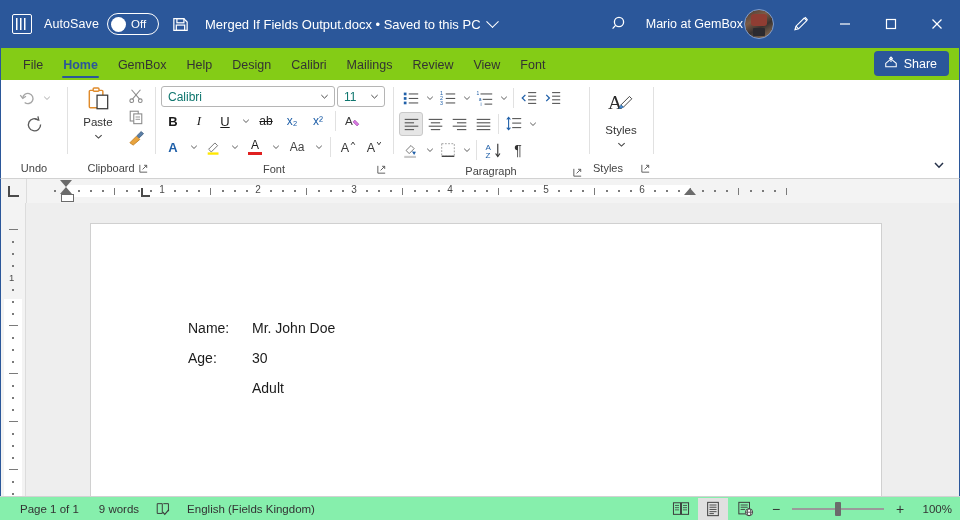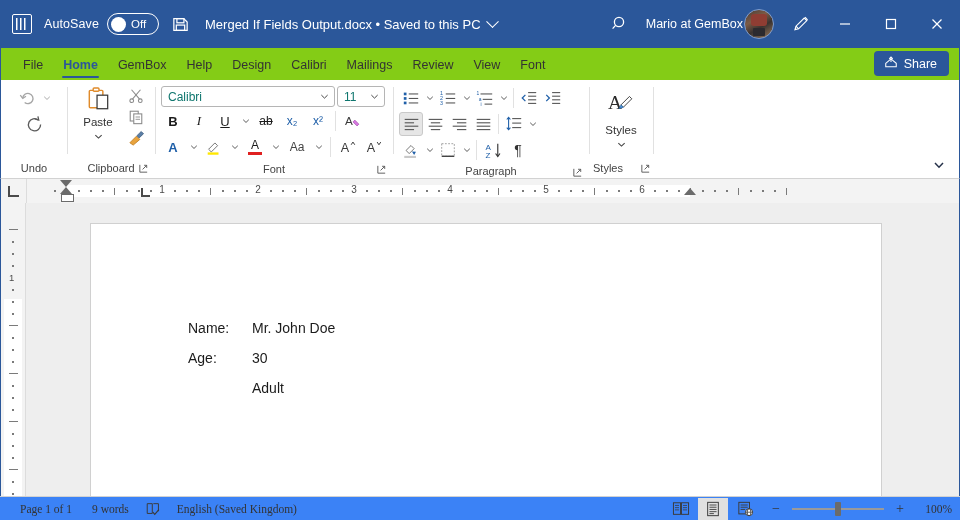--- a/index.html
+++ b/index.html
@@ -421,30 +421,29 @@
     position: absolute;
     font-family: "Liberation Sans", sans-serif;
     font-size: 14px;
     color: #1b1b1b;
     white-space: nowrap;
   }
 
   
   .statusbar {
     flex: 0 0 24px;
-    background: #3b82f6;
+    background: #86efac;
     border-top: 1px solid #d2d2d2;
     display: flex;
     align-items: center;
     font-size: 11.5px;
     color: #333333;
     position: relative;
     padding-left: 10px;
     box-sizing: border-box;
-    font-family: Liberation Serif, serif;
   }
   .sb-item {
     padding: 0 10px;
     cursor: pointer;
     display:flex; align-items:center; gap:6px;
     height: 22px;
     line-height: 22px;
     white-space: nowrap;
   }
   .sb-right {
@@ -1074,21 +1073,21 @@
   <div class="statusbar">
     <div class="sb-item">Page 1 of 1</div>
     <div class="sb-item">9 words</div>
     <div class="sb-item" style="padding:0 6px">
       <svg width="16" height="16" viewBox="0 0 18 18">
         <path d="M2.5 3 L8.2 3 L8.2 14 L2.5 14 Z" fill="none" stroke="#3a3a3a" stroke-width="1.1"></path>
         <path d="M9.4 3 L15.1 3 L15.1 11.5" fill="none" stroke="#3a3a3a" stroke-width="1.1"></path>
         <path d="M8.8 12.4 L11 15 L15.6 9.6" fill="none" stroke="#3a3a3a" stroke-width="1.3"></path>
       </svg>
     </div>
-    <div class="sb-item">English (Saved Kingdom)</div>
+    <div class="sb-item">English (Fields Kingdom)</div>
 
     <div class="sb-right">
       <div class="viewbtn">
         <svg width="18" height="16" viewBox="0 0 20 18">
           <rect x="1.5" y="2" width="8" height="13" fill="none" stroke="#3a3a3a" stroke-width="1.1"></rect>
           <rect x="10.5" y="2" width="8" height="13" fill="none" stroke="#3a3a3a" stroke-width="1.1"></rect>
           <line x1="3.2" y1="5" x2="7.8" y2="5" stroke="#3a3a3a" stroke-width=".9"></line>
           <line x1="3.2" y1="7.5" x2="7.8" y2="7.5" stroke="#3a3a3a" stroke-width=".9"></line>
           <line x1="3.2" y1="10" x2="7.8" y2="10" stroke="#3a3a3a" stroke-width=".9"></line>
           <line x1="12.2" y1="5" x2="16.8" y2="5" stroke="#3a3a3a" stroke-width=".9"></line>

